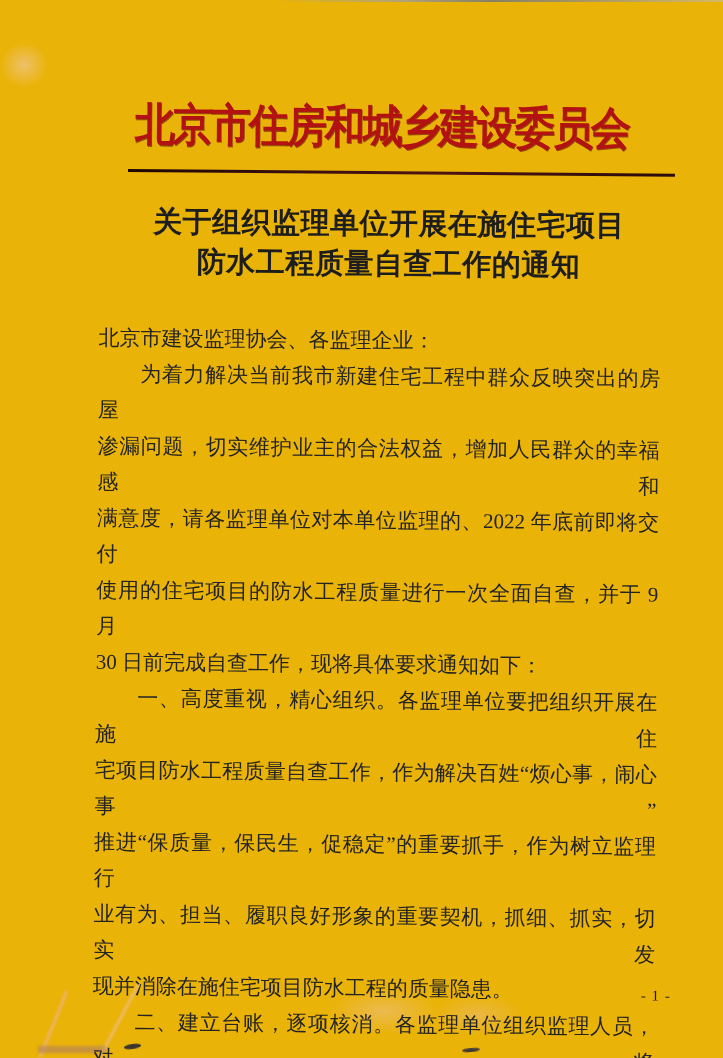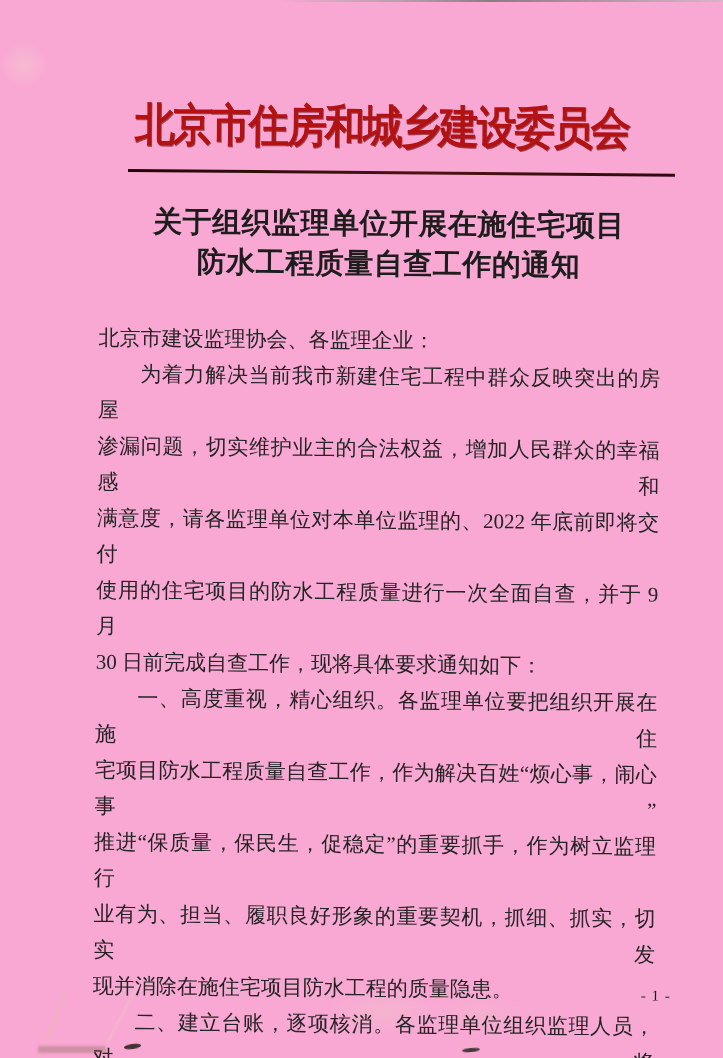--- a/index.html
+++ b/index.html
@@ -5,21 +5,21 @@
   html, body {
     margin: 0; padding: 0;
     width: 723px; height: 1058px;
     overflow: hidden;
     background: #ffffff;
     font-family: "Liberation Serif", "DejaVu Serif", serif;
   }
   .paper {
     position: relative;
     width: 723px; height: 1058px;
-    background: #f9a8d4;
+    background: #eab308;
     overflow: hidden;
   }
   
   .content {
     position: absolute;
     left: 100px; top: 0;
     width: 563px; height: 1058px;
     transform: rotate(0.5deg);
     transform-origin: 28px 170px;
   }

